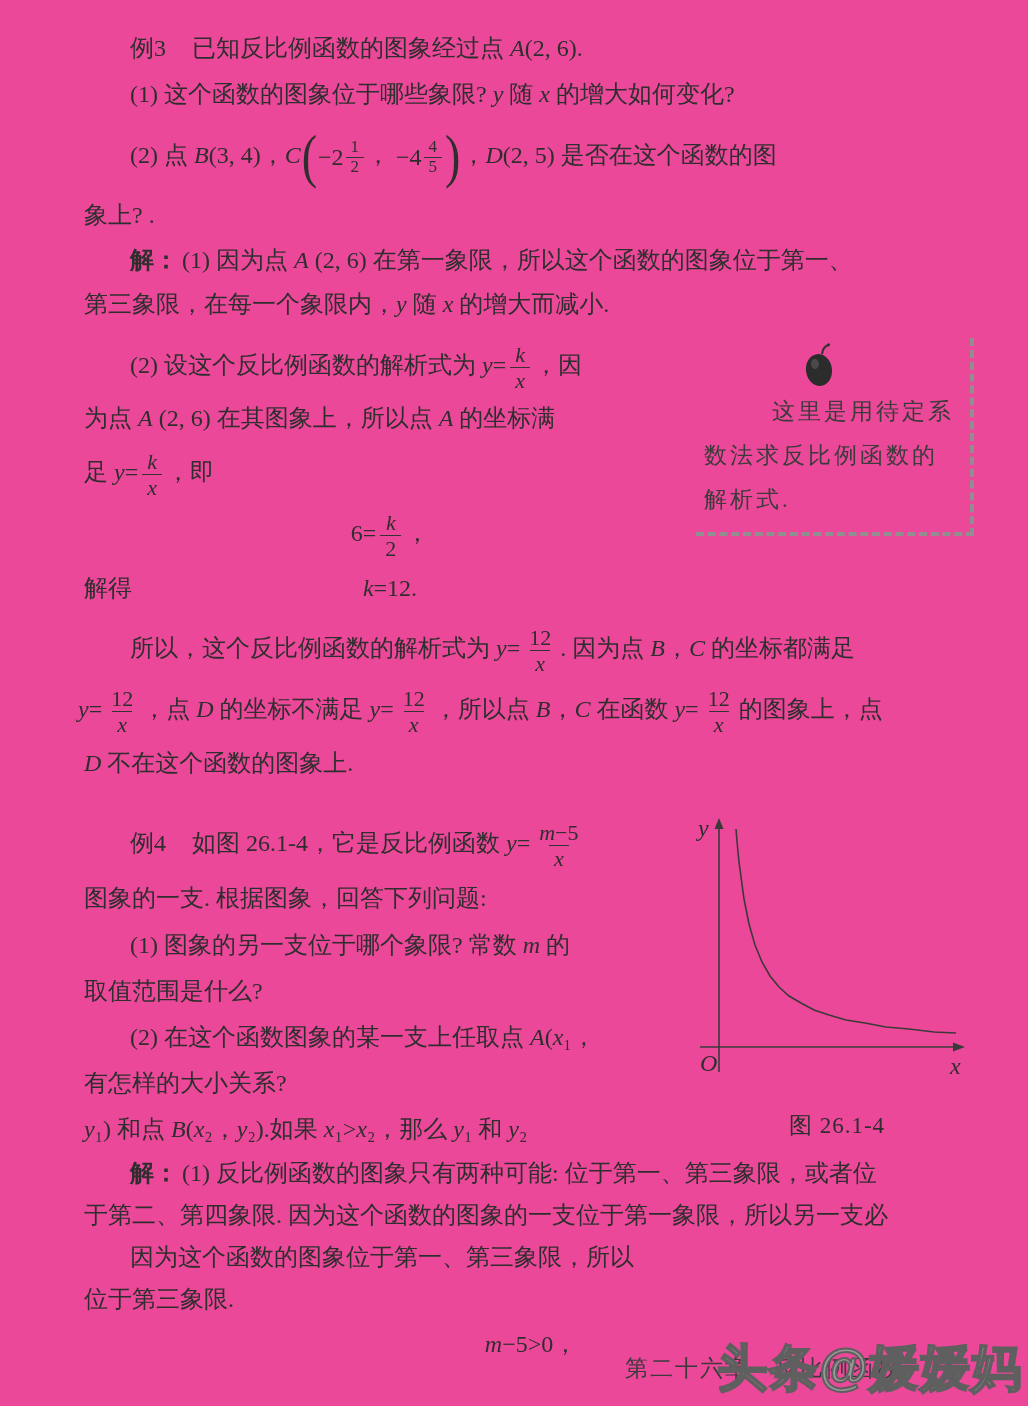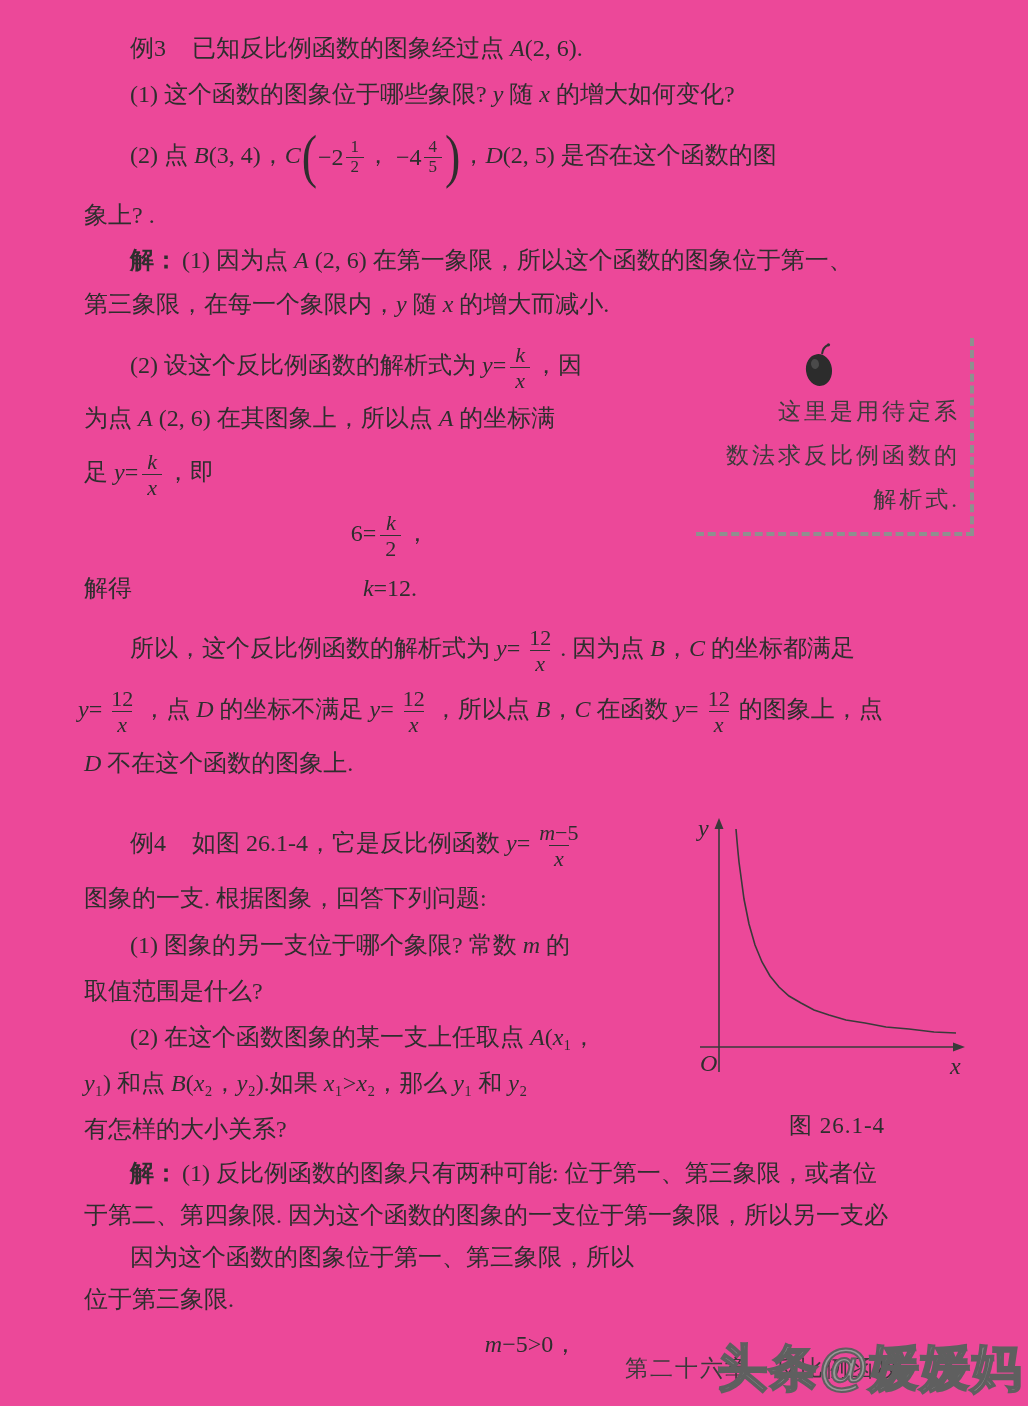--- a/index.html
+++ b/index.html
@@ -31,21 +31,21 @@
         vertical-align:middle; margin:0 4px; line-height:1.15; font-size:22px;}
   .frac .num{padding:0 5px;}
   .frac .den{border-top:1.6px solid #333; padding:0 5px;}
   .frac.small{font-size:17px; line-height:1.1; margin:0 2px;}
   .mixed{display:inline-flex; align-items:center; vertical-align:middle;}
   .bigp{display:inline-block; vertical-align:middle; font-size:46px;
         transform:scaleY(1.3); font-weight:300; margin:0 1px; line-height:1;}
   
   .row{display:flex; align-items:flex-start;}
   .colL{flex:0 0 612px;}
-  .colR{flex:1; min-width:0;text-align:right;}
+  .colR{flex:1; min-width:0;}
   
   .note-box{
     width:256px; margin-top:2px; padding:4px 10px 10px 8px;
     border-right:4px dashed #8f8f8f; border-bottom:4px dashed #8f8f8f;
   }
   .note-line{font-size:23px; line-height:44px; letter-spacing:3px;
              color:#3b3b3b; white-space:nowrap;}
   .note-line.first{padding-left:68px;}
   .bomb{display:block; margin:0 0 2px 98px;}
   
@@ -125,22 +125,22 @@
 
     <div class="row" style="margin-top:26px">
       <div class="colL">
         <div class="line ind h62">
           <span class="ex-label">例4</span><span><span>如图 26.1-4，它是反比例函数 </span><span class="mvar">y</span><span>=</span><span class="frac"><span class="num"><span class="mvar">m</span><span>−5</span></span><span class="den"><span class="mvar">x</span></span></span></span>
         </div>
         <div class="line h48"><span><span>图象的一支. 根据图象，回答下列问题:</span></span></div>
         <div class="line ind h46"><span><span>(1) 图象的另一支位于哪个象限? 常数 </span><span class="mvar">m</span><span> 的</span></span></div>
         <div class="line h46"><span><span>取值范围是什么?</span></span></div>
         <div class="line ind h46"><span><span>(2) 在这个函数图象的某一支上任取点 </span><span class="mvar">A</span><span>(</span><span class="mvar">x</span><span>₁，</span></span></div>
+        <div class="line h46"><span><span>有怎样的大小关系?</span></span></div>
         <div class="line h46"><span><span class="mvar">y</span><span>₁) 和点 </span><span class="mvar">B</span><span>(</span><span class="mvar">x</span><span>₂，</span><span class="mvar">y</span><span>₂).如果 </span><span class="mvar">x</span><span>₁&gt;</span><span class="mvar">x</span><span>₂，那么 </span><span class="mvar">y</span><span>₁ 和 </span><span class="mvar">y</span><span>₂</span></span></div>
-        <div class="line h46"><span><span>有怎样的大小关系?</span></span></div>
       </div>
       <div class="colR figure-col">
         <svg width="286" height="272" viewBox="0 0 286 272">
           <line x1="25" y1="258" x2="25" y2="12" stroke="#3a3a3a" stroke-width="1.6"></line>
           <polygon points="25,4 20.5,15 29.5,15" fill="#3a3a3a"></polygon>
           <line x1="6" y1="233" x2="262" y2="233" stroke="#3a3a3a" stroke-width="1.6"></line>
           <polygon points="271,233 259,228.5 259,237.5" fill="#3a3a3a"></polygon>
           <polyline points="42,15 43,27 44,38 45,48 50,85 55,110 61,131 68,148 76,162 85,173 95,182 107,189 120,196 135,201 152,206 171,209 192,213 215,215 240,218 262,219" fill="none" stroke="#3a3a3a" stroke-width="1.6"></polyline>
           <text x="4" y="22" font-size="24" font-style="italic" fill="#2e2e2e">y</text>
           <text x="256" y="260" font-size="24" font-style="italic" fill="#2e2e2e">x</text>

